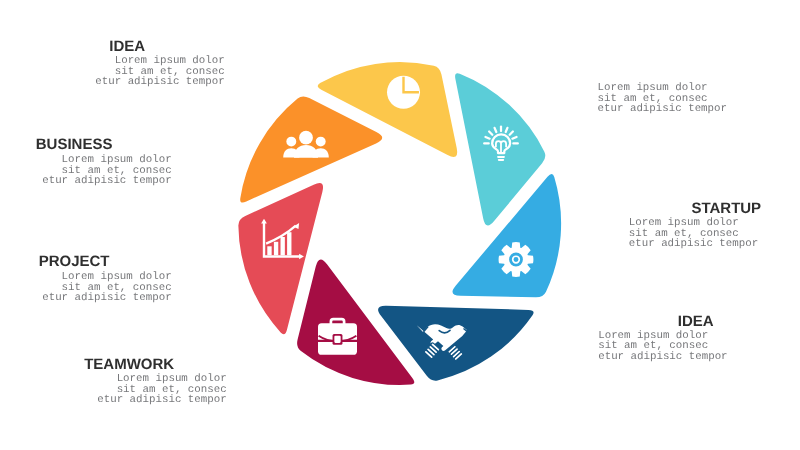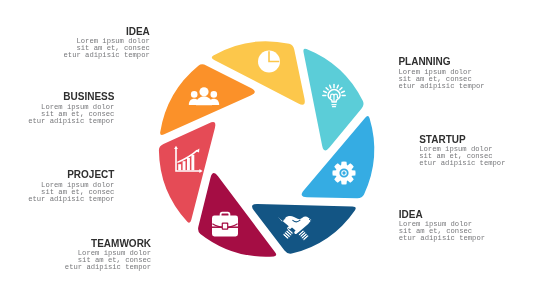--- a/index.html
+++ b/index.html
@@ -2,21 +2,21 @@
 <html><head>
 <meta charset="utf-8">
 <title>Circle infographic</title>
 <style>
   html,body{margin:0;padding:0;background:#ffffff;}
   body{width:533px;height:300px;overflow:hidden;
        font-family:"Liberation Sans",sans-serif;-webkit-font-smoothing:antialiased;}
   #stage{position:relative;width:533px;height:300px;background:#fff;}
   svg.wheel{position:absolute;left:0;top:0;display:block;}
   .lbl{position:absolute;}
-  .lbl .ttl{font-weight:bold;font-size:10px;color:#2f2f2f;line-height:11px;margin-bottom:1.3px;}
+  .lbl .ttl{font-weight:bold;font-size:10px;color:#2f2f2f;line-height:11px;margin-bottom:1.3px;text-align:center;}
   .lbl .txt{font-size:7.2px;color:#77787b;line-height:7.0px;font-family:Liberation Mono, monospace;}
 </style>
 </head>
 <body>
 
 <div id="stage">
 
   <svg class="wheel" width="533" height="300" viewBox="0 0 533 300">
 
     <path fill="#5BCDD8" d="M306.5 49.1A107.6 107.6 0 0 1 362.9 101.1Q364.7 104.9 361.4 108.8L329.4 147.4Q323.8 154.2 322.1 145.5L303.6 52.6Q302.6 47.6 306.5 49.1Z"></path>
@@ -125,21 +125,20 @@
   <div class="lbl" style="left:21.1px;top:237.9px;width:130px;text-align:right;">
     <div class="ttl">TEAMWORK</div>
     <div class="txt">
       <div>Lorem ipsum dolor</div>
         <div>sit am et, consec</div>
         <div>etur adipisic tempor</div>
     </div>
   </div>
 
   <div class="lbl" style="left:398.4px;top:56.3px;width:130px;text-align:left;">
-    <div class="ttl">PLANNING</div>
     <div class="txt">
       <div>Lorem ipsum dolor</div>
         <div>sit am et, consec</div>
         <div>etur adipisic tempor</div>
     </div>
   </div>
 
   <div class="lbl" style="left:419.2px;top:133.5px;width:130px;text-align:left;">
     <div class="ttl">STARTUP</div>
     <div class="txt">

